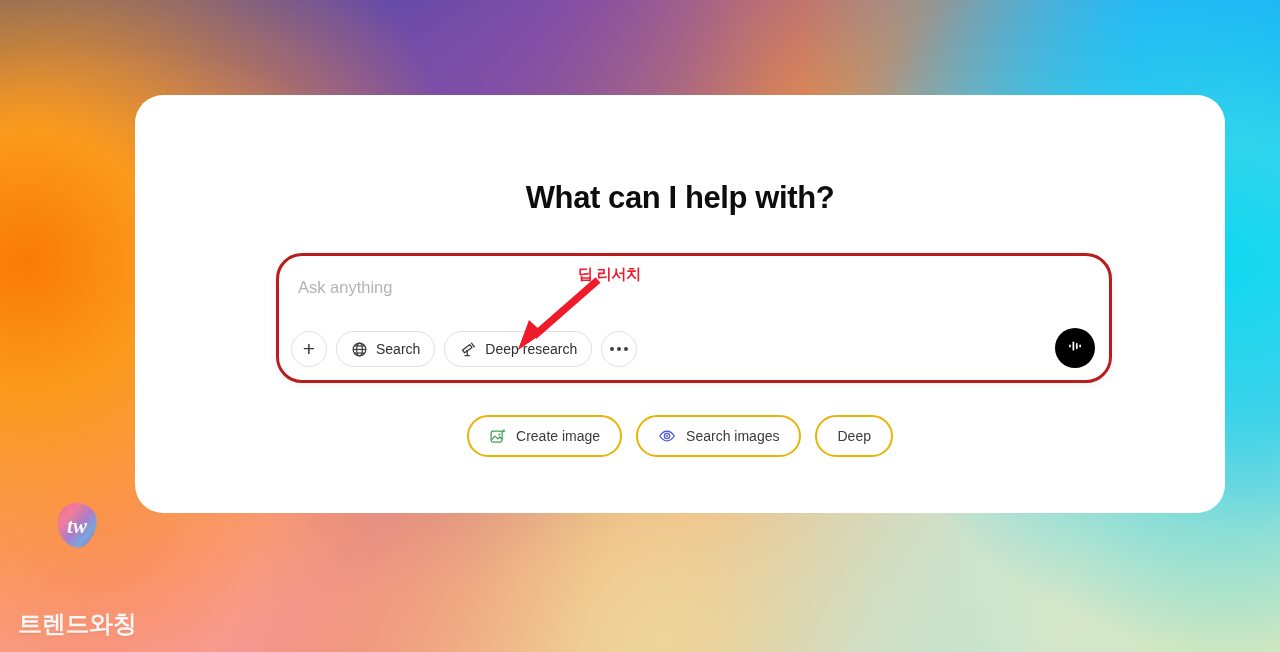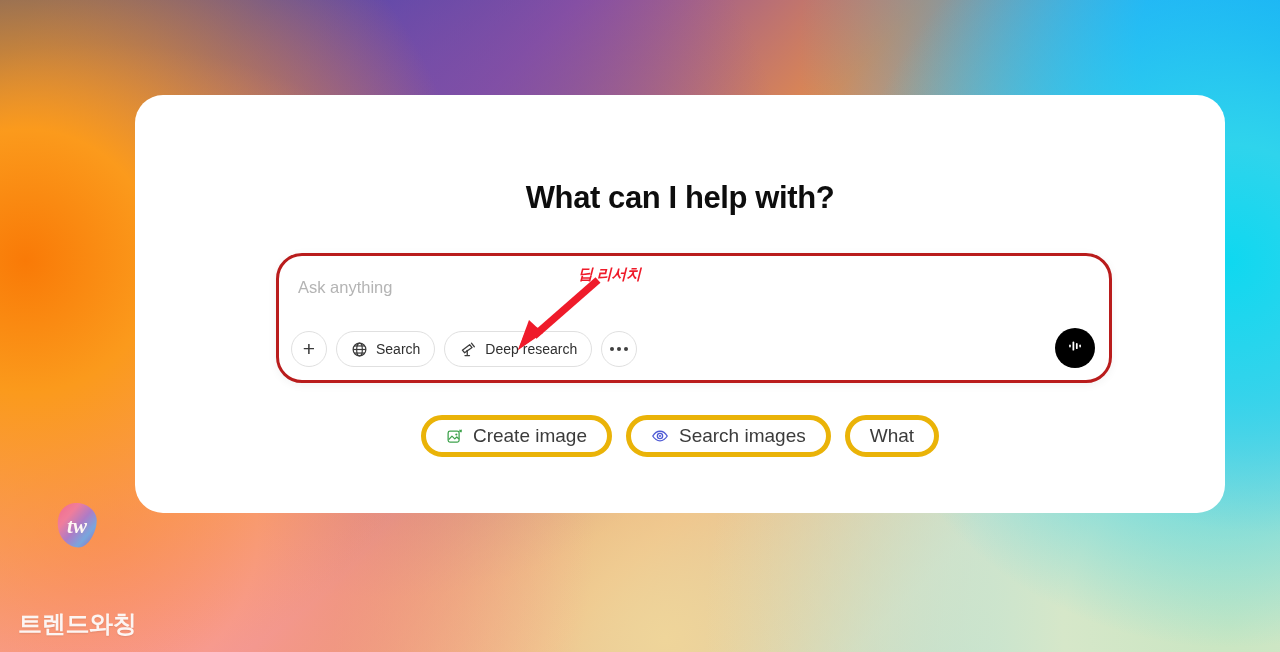--- a/index.html
+++ b/index.html
@@ -147,41 +147,40 @@
     align-items: center;
     gap: 14px;
   }
 
   .chip {
     display: flex;
     align-items: center;
     gap: 10px;
     height: 42px;
     padding: 0 20px;
-    border: 5px solid #eab308;
+    border: 2px solid #eab308;
     border-radius: 21px;
     background: #fff;
-    font-size: 19px;
+    font-size: 14px;
     color: #3b3b3b;
     white-space: nowrap;
     cursor: pointer;
   }
 
   .chip-icon { display: flex; align-items: center; }
 
   
   #annotation-label {
     position: absolute;
     left: 578px;
     top: 265px;
     font-size: 15px;
     font-weight: bold;
     color: #ef1b2a;
     letter-spacing: -0.2px;
-    font-style: italic;
   }
 
   #annotation-arrow {
     position: absolute;
     left: 498px;
     top: 276px;
     width: 110px;
     height: 80px;
     pointer-events: none;
   }
@@ -293,21 +292,21 @@
           <svg width="18" height="18" viewBox="0 0 24 24" fill="none" stroke="#4f5bd5" stroke-width="1.8">
             <path d="M2.4 12 C5 7.6 8.4 5.6 12 5.6 C15.6 5.6 19 7.6 21.6 12 C19 16.4 15.6 18.4 12 18.4 C8.4 18.4 5 16.4 2.4 12 Z"></path>
             <circle cx="12" cy="12" r="3.5"></circle>
             <circle cx="12" cy="12" r="1.4" fill="#4f5bd5" stroke="none"></circle>
           </svg>
         </span>
         <span>Search images</span>
       </div>
 
       <div class="chip">
-        <span>What</span>
+        <span>Deep</span>
       </div>
     </div>
   </div>
 
   <div id="annotation-label">딥 리서치</div>
 
   <svg id="annotation-arrow" viewBox="0 0 110 80">
     <path d="M100 4 L36 60" stroke="#ef1b2a" stroke-width="7.5" stroke-linecap="butt"></path>
     <path d="M20 74 L47 54 L30 49 Z" fill="#ef1b2a"></path>
     <path d="M20 74 L31 44 L45 57 Z" fill="#ef1b2a"></path>

